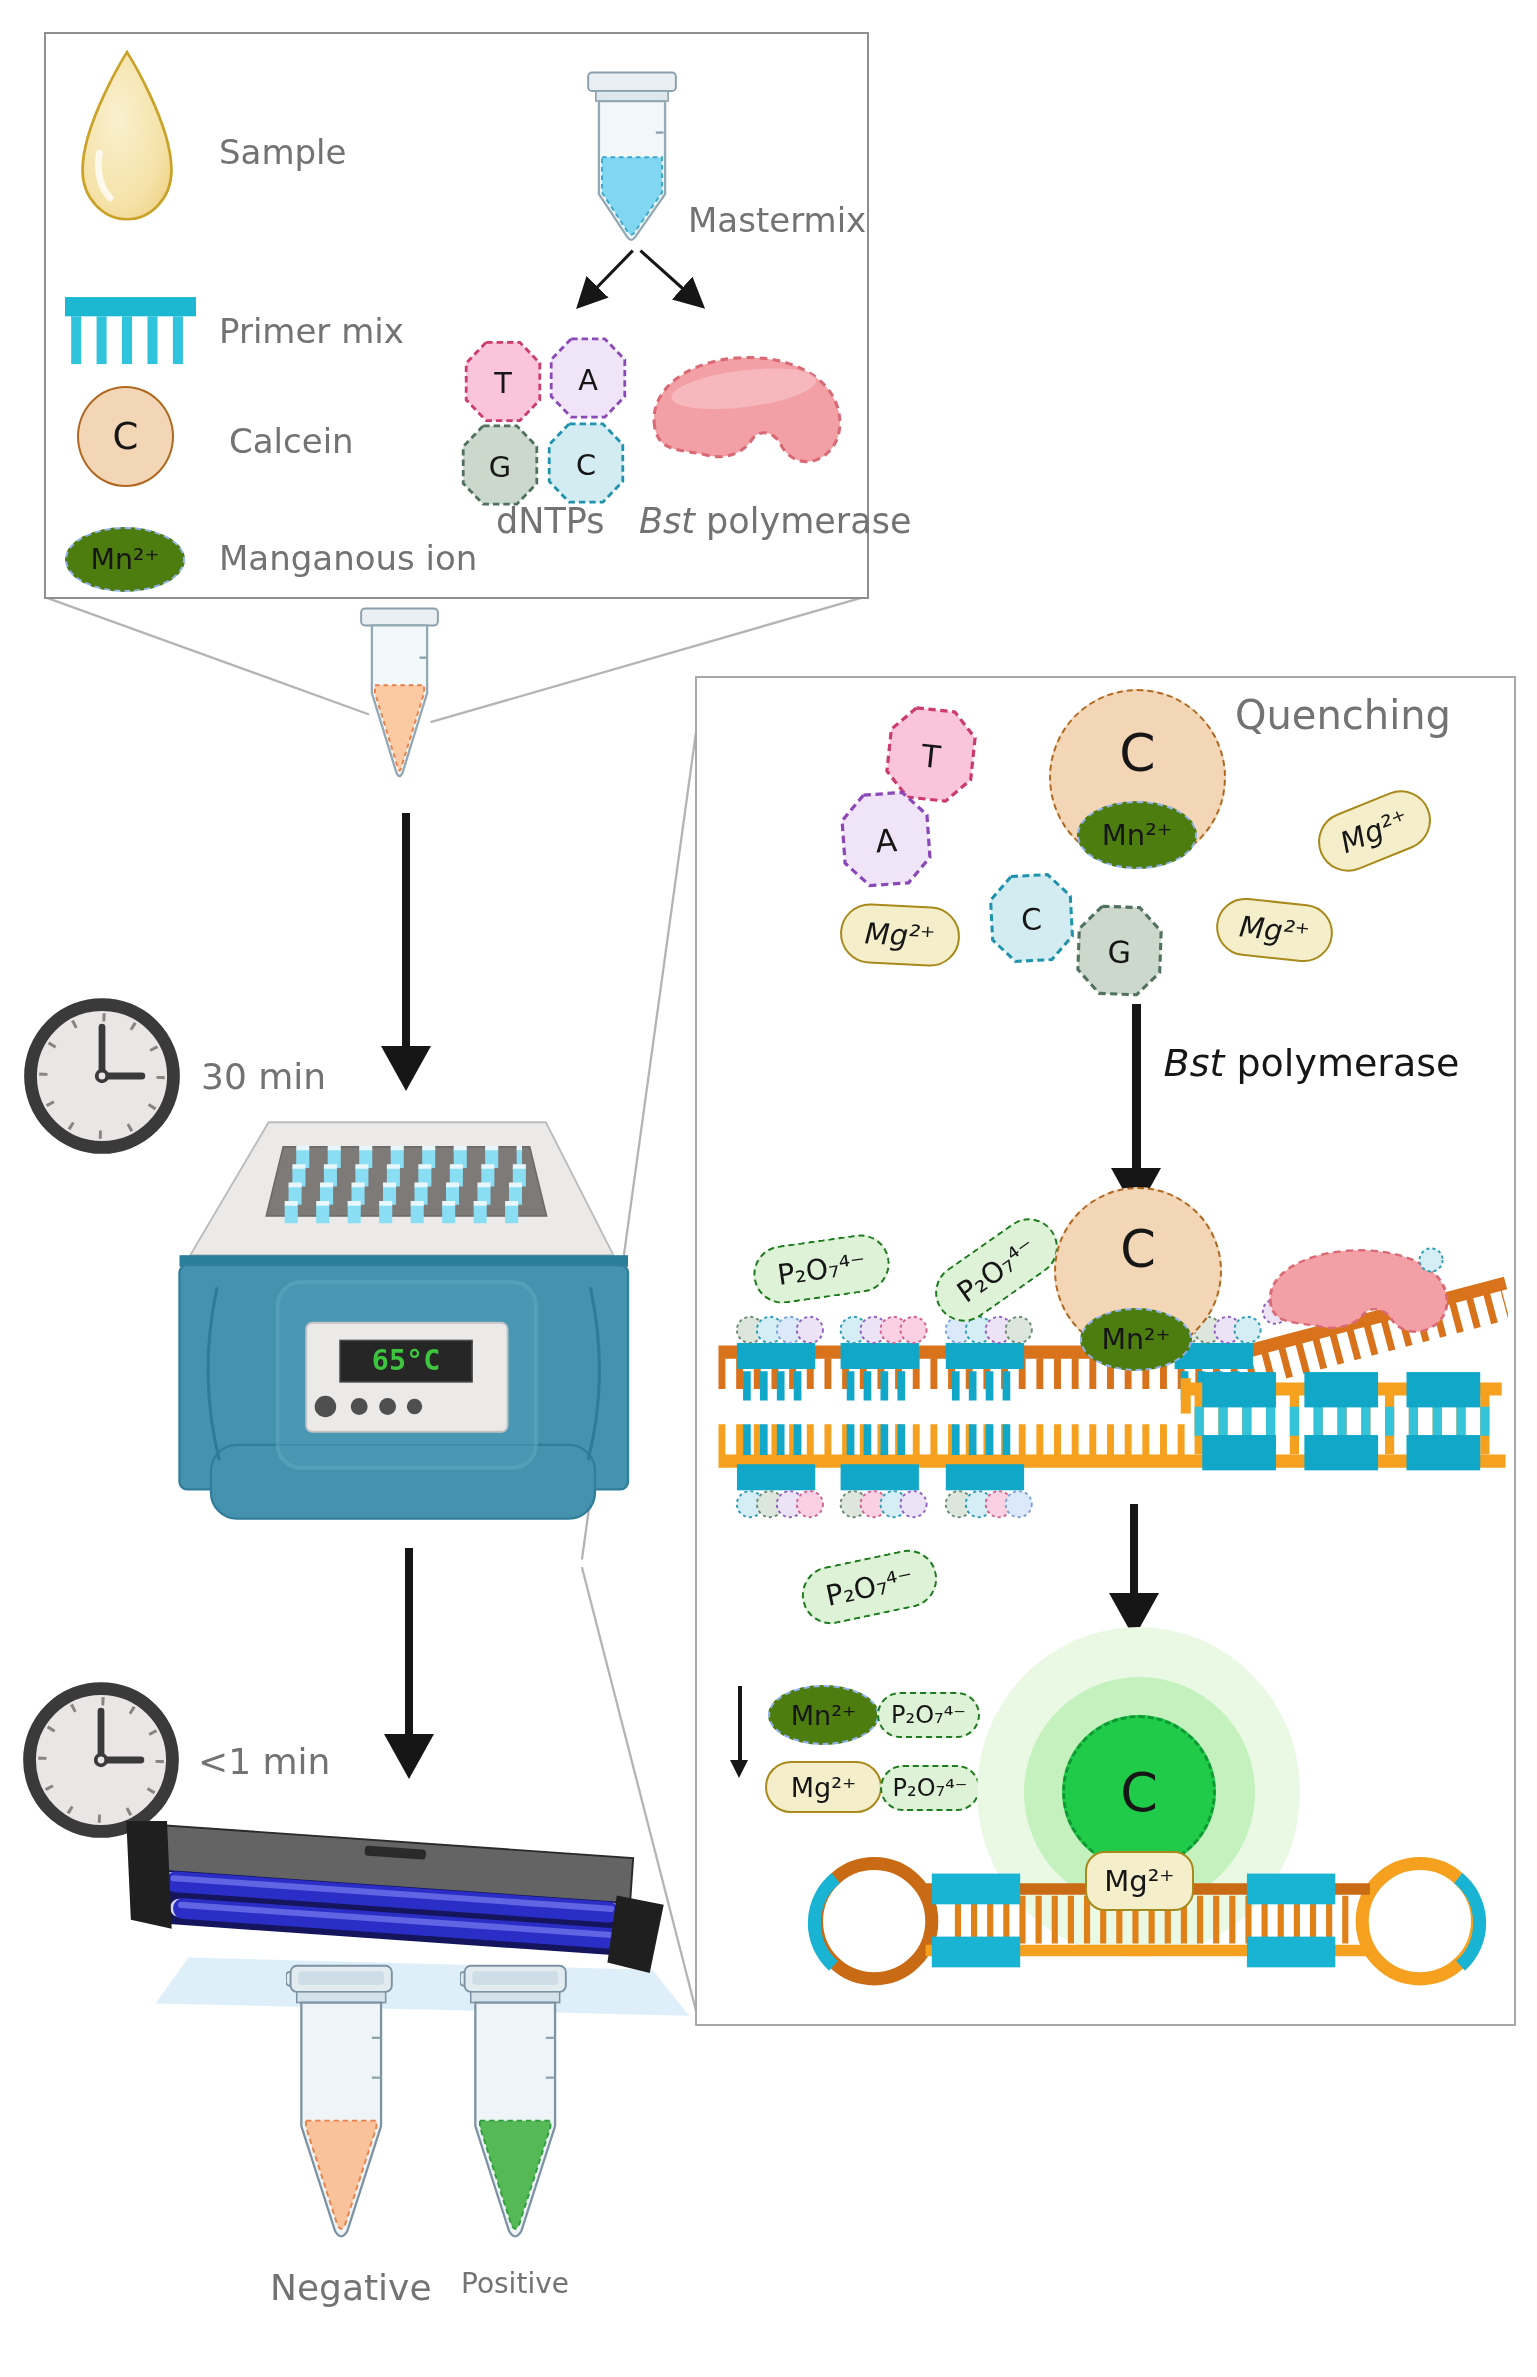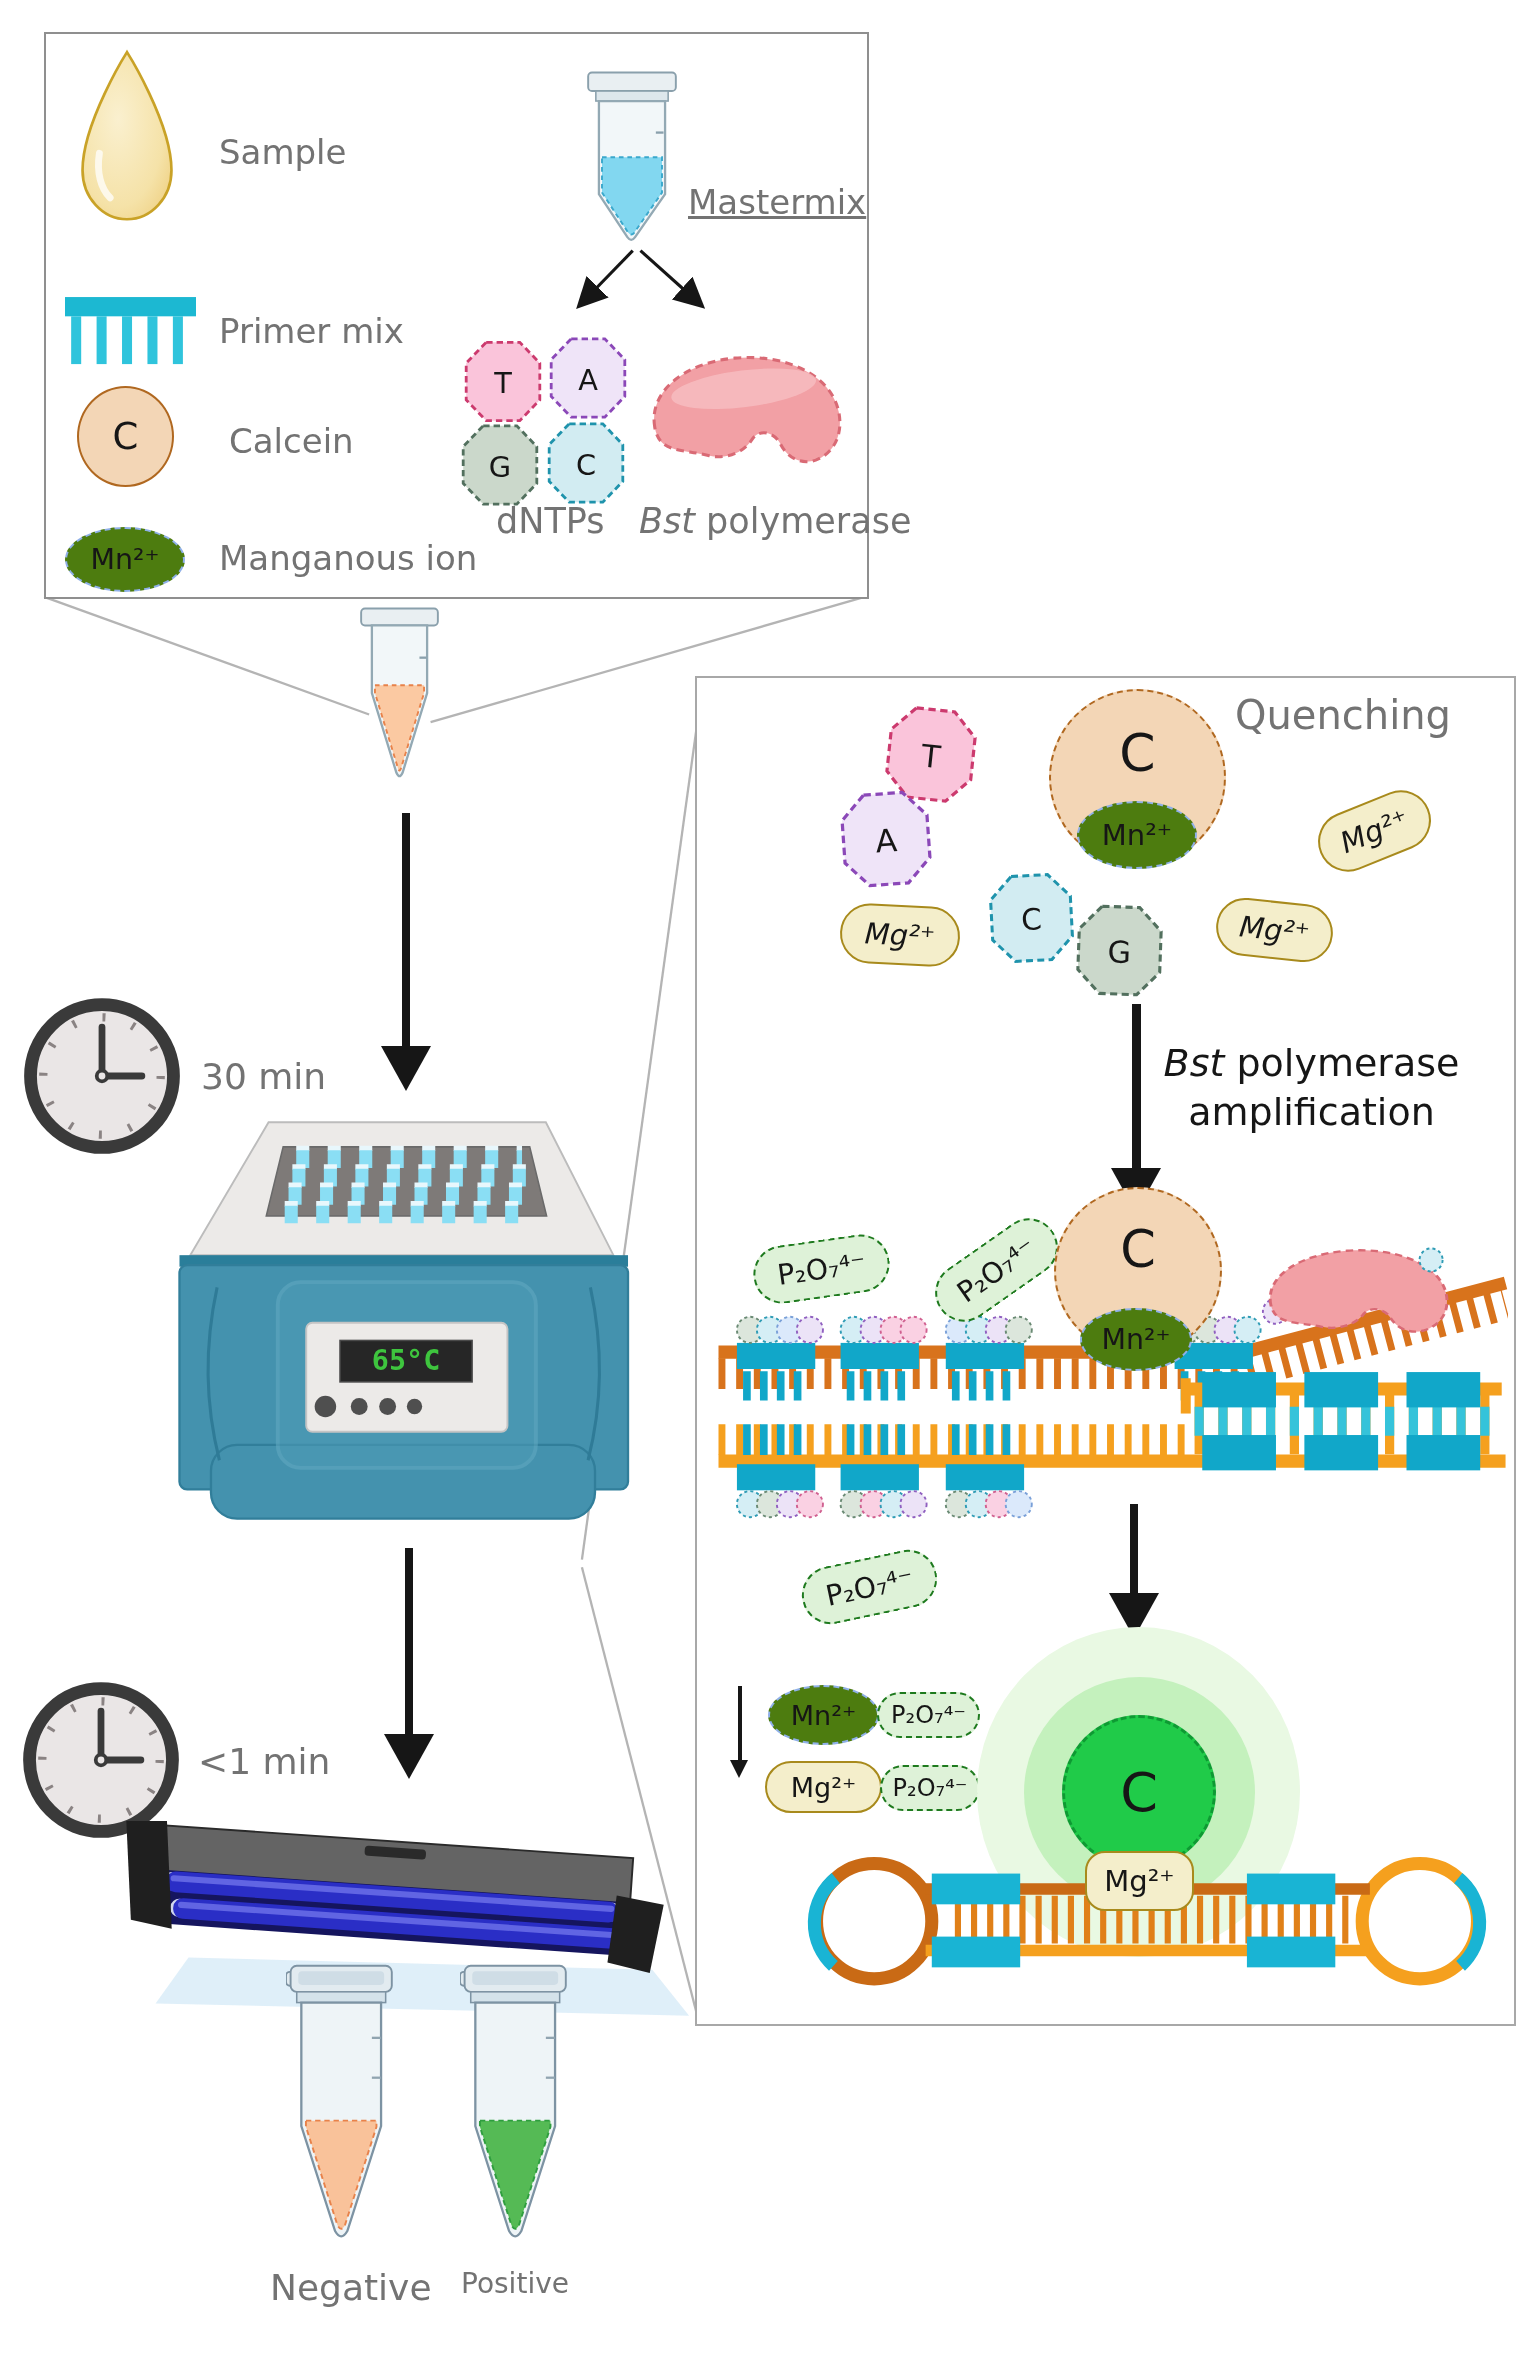--- a/index.html
+++ b/index.html
@@ -81,21 +81,21 @@
   </div>
   <div class="lbl" style="left:219px;top:538px;">Manganous ion</div>
 
   <svg class="abs" style="left:582px;top:71px" width="100" height="177" viewBox="0 0 130 230">
     <rect x="8" y="2" width="114" height="24" rx="5" fill="#e9eff2" stroke="#8aa0ac" stroke-width="2.5"></rect>
     <rect x="18" y="26" width="94" height="13" fill="#dde7ec" stroke="#8aa0ac" stroke-width="2"></rect>
     <path d="M22,39 L108,39 L108,160 L69,216 Q64,223 59,216 L22,160 Z" fill="#f2f7f9" stroke="#93a9b4" stroke-width="3"></path>
     <path d="M26,112 L104,112 L104,158 L68,210 Q64,215 60,210 L26,158 Z" fill="#82d7f0" stroke="#3aa8cc" stroke-width="2.5" stroke-dasharray="6 5"></path>
     <line x1="96" y1="80" x2="106" y2="80" stroke="#8aa0ac" stroke-width="3"></line>
   </svg>
-  <div class="lbl" style="left:688px;top:182px;text-decoration:underline;">Mastermix</div>
+  <div class="lbl" style="left:688px;top:200px;">Mastermix</div>
 
   <svg class="abs" style="left:565px;top:246px" width="154" height="77" viewBox="0 0 200 100">
     <defs>
         <marker id="ah" markerWidth="12" markerHeight="12" refX="8" refY="5" orient="auto">
           <path d="M0,0 L10,5 L0,10 Z" fill="#161616"></path>
         </marker>
       </defs>
     <line x1="88" y1="6" x2="20" y2="76" stroke="#161616" stroke-width="4" marker-end="url(#ah)"></line>
     <line x1="98" y1="6" x2="176" y2="76" stroke="#161616" stroke-width="4" marker-end="url(#ah)"></line>
   </svg>
@@ -259,21 +259,20 @@
     <div class="pill tan" style="left:143px;top:227px;width:120px;height:60px;transform:rotate(3deg);">
       <span class="sym it" style="font-size:29px;">Mg²⁺</span>
     </div>
     <div class="pill tan" style="left:519px;top:223px;width:117px;height:58px;transform:rotate(6deg);">
       <span class="sym it" style="font-size:29px;">Mg²⁺</span>
     </div>
 
     <div class="varrow" style="left:420px;top:326px;width:38px;height:209px;"></div>
     <div style="position:absolute;left:453px;top:361px;width:323px;text-align:center;font-size:38px;line-height:49px;color:#161616;">
       <div><span class="it">Bst</span><span> polymerase</span></div>
-      <div>amplification</div>
     </div>
 
     <svg class="abs" style="left:6.1px;top:476px" width="805" height="430" viewBox="0 0 1048 560">
 
       <path d="M20,286 H705 L1045,196" fill="none" stroke="#d8731c" stroke-width="40" stroke-dasharray="9 14"></path>
       <path d="M20,258 H705 L1045,168" fill="none" stroke="#d8731c" stroke-width="17"></path>
 
       <g>
         <line x1="52" y1="302" x2="138" y2="302" stroke="#11a7c9" stroke-width="38" stroke-dasharray="10 12"></line>
         <rect x="44" y="246" width="102" height="34" fill="#11a7c9"></rect>

